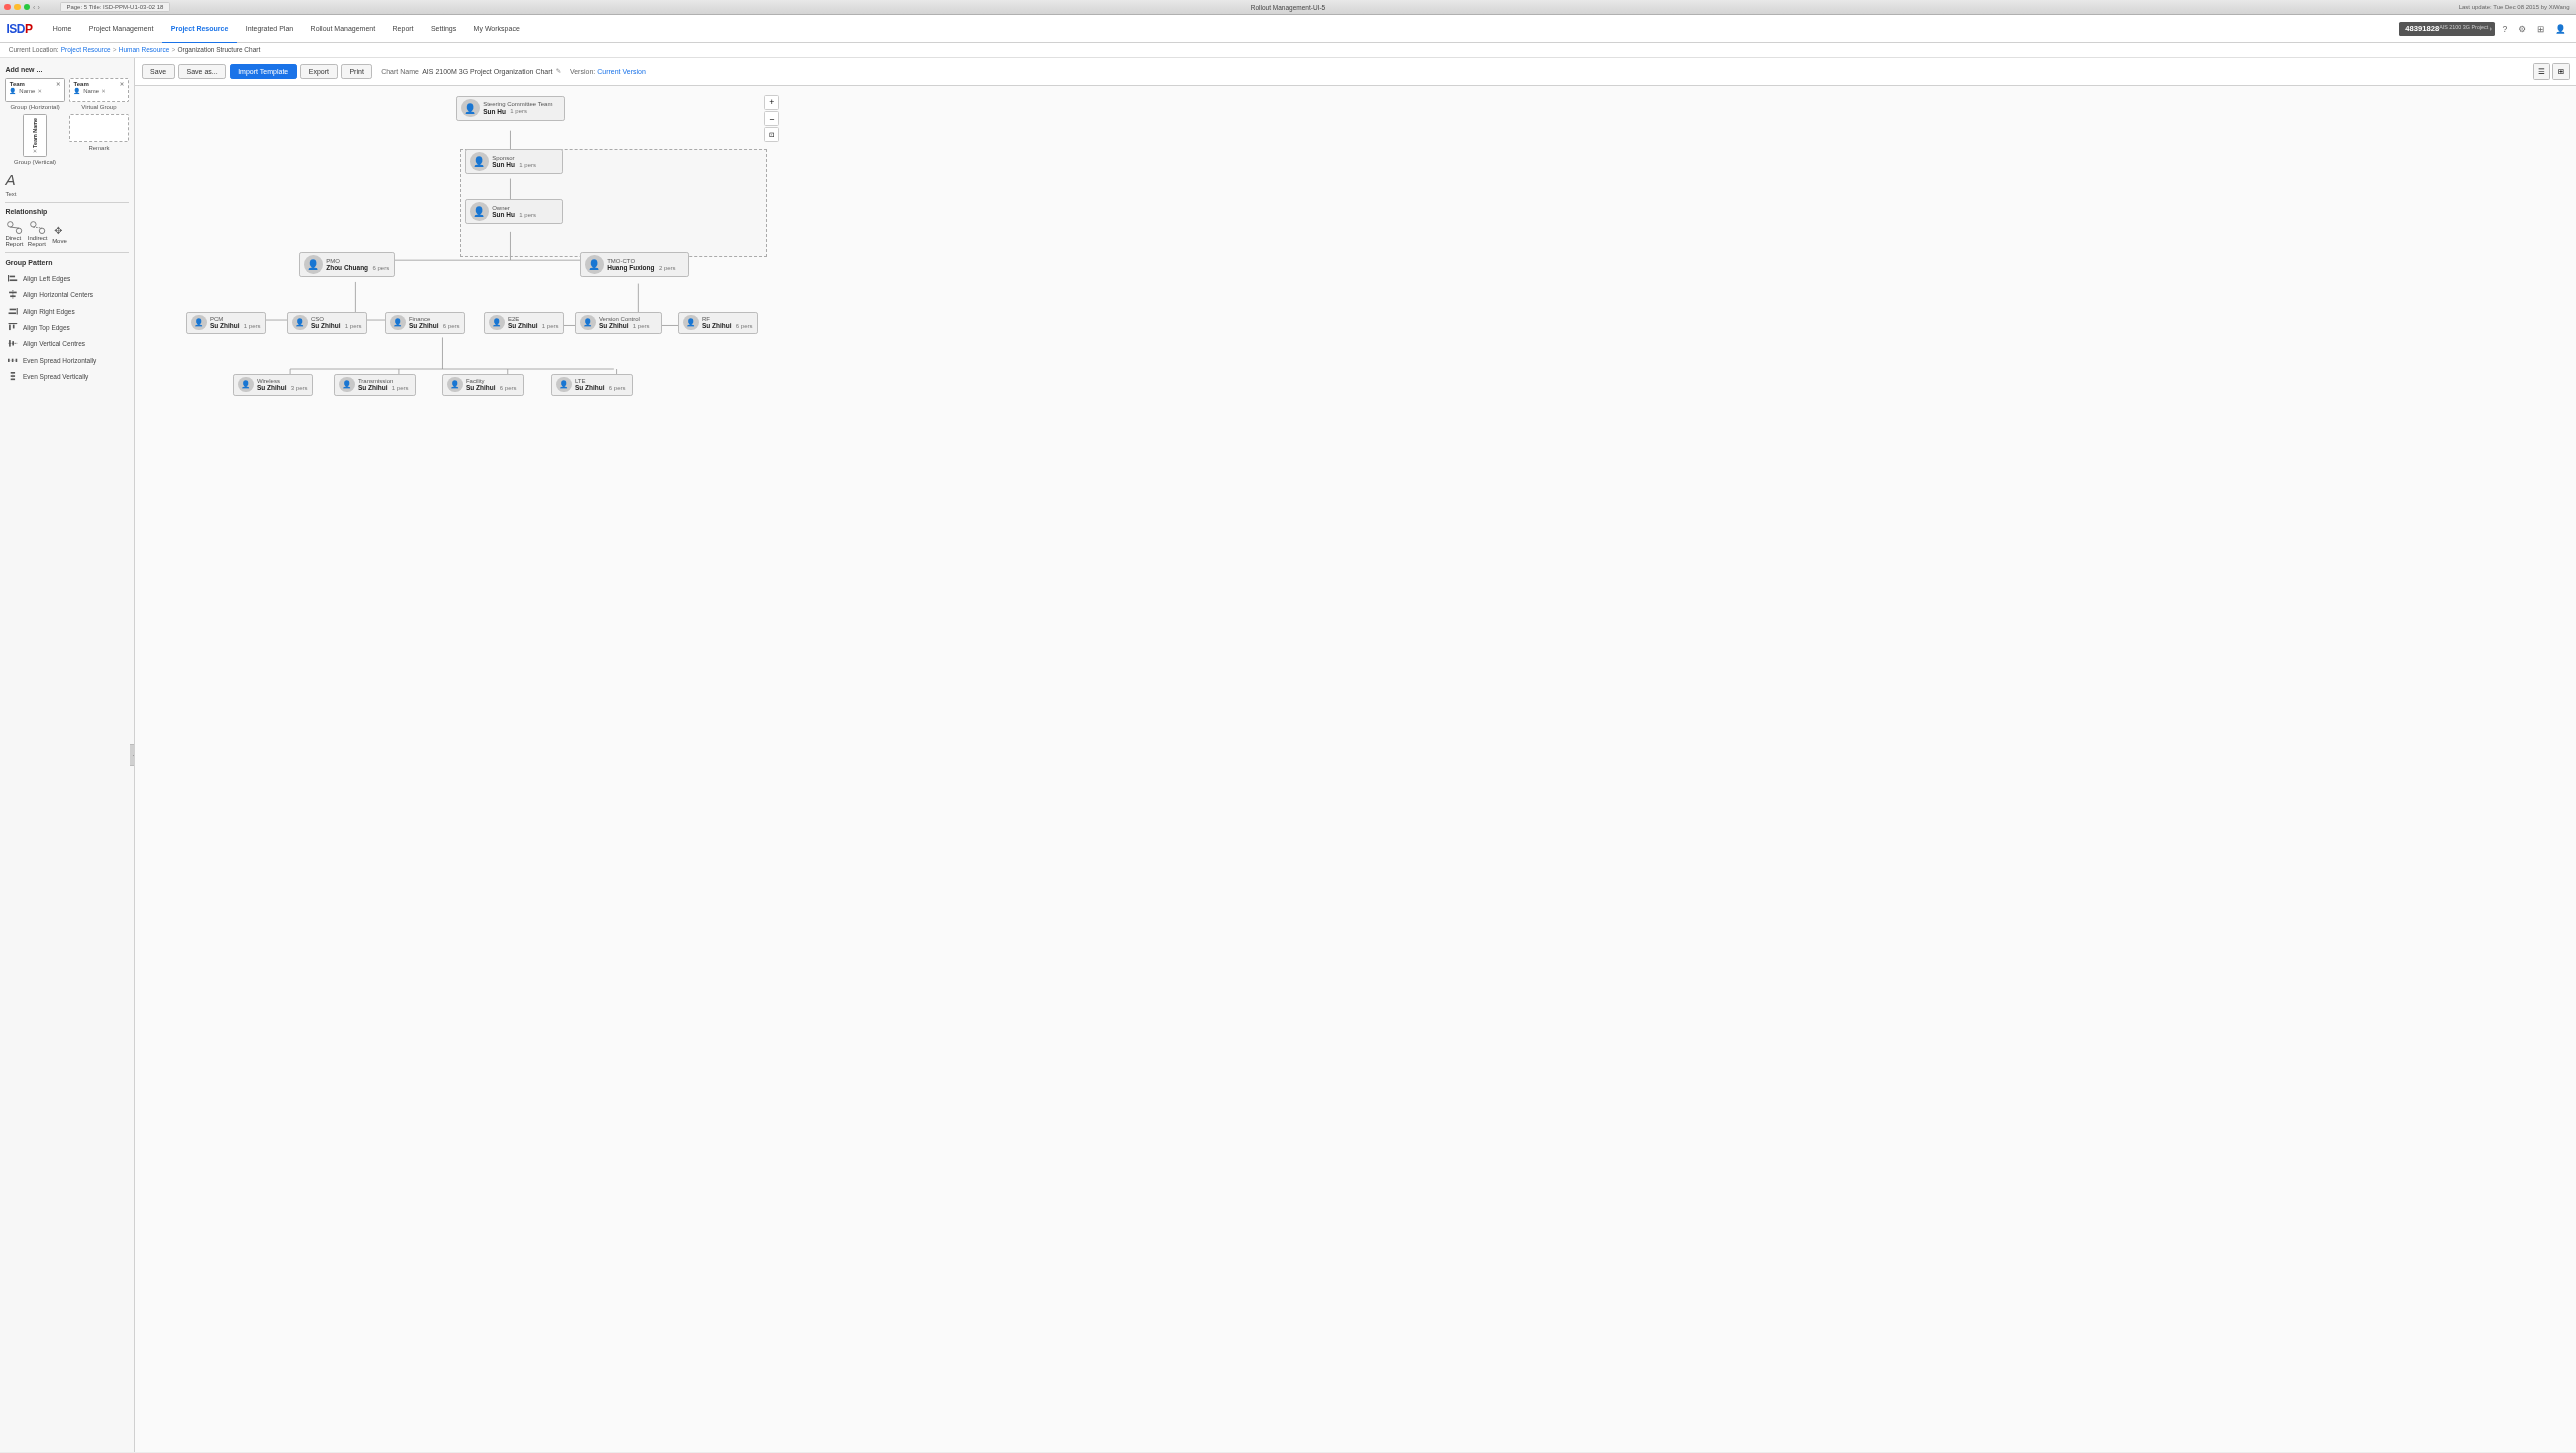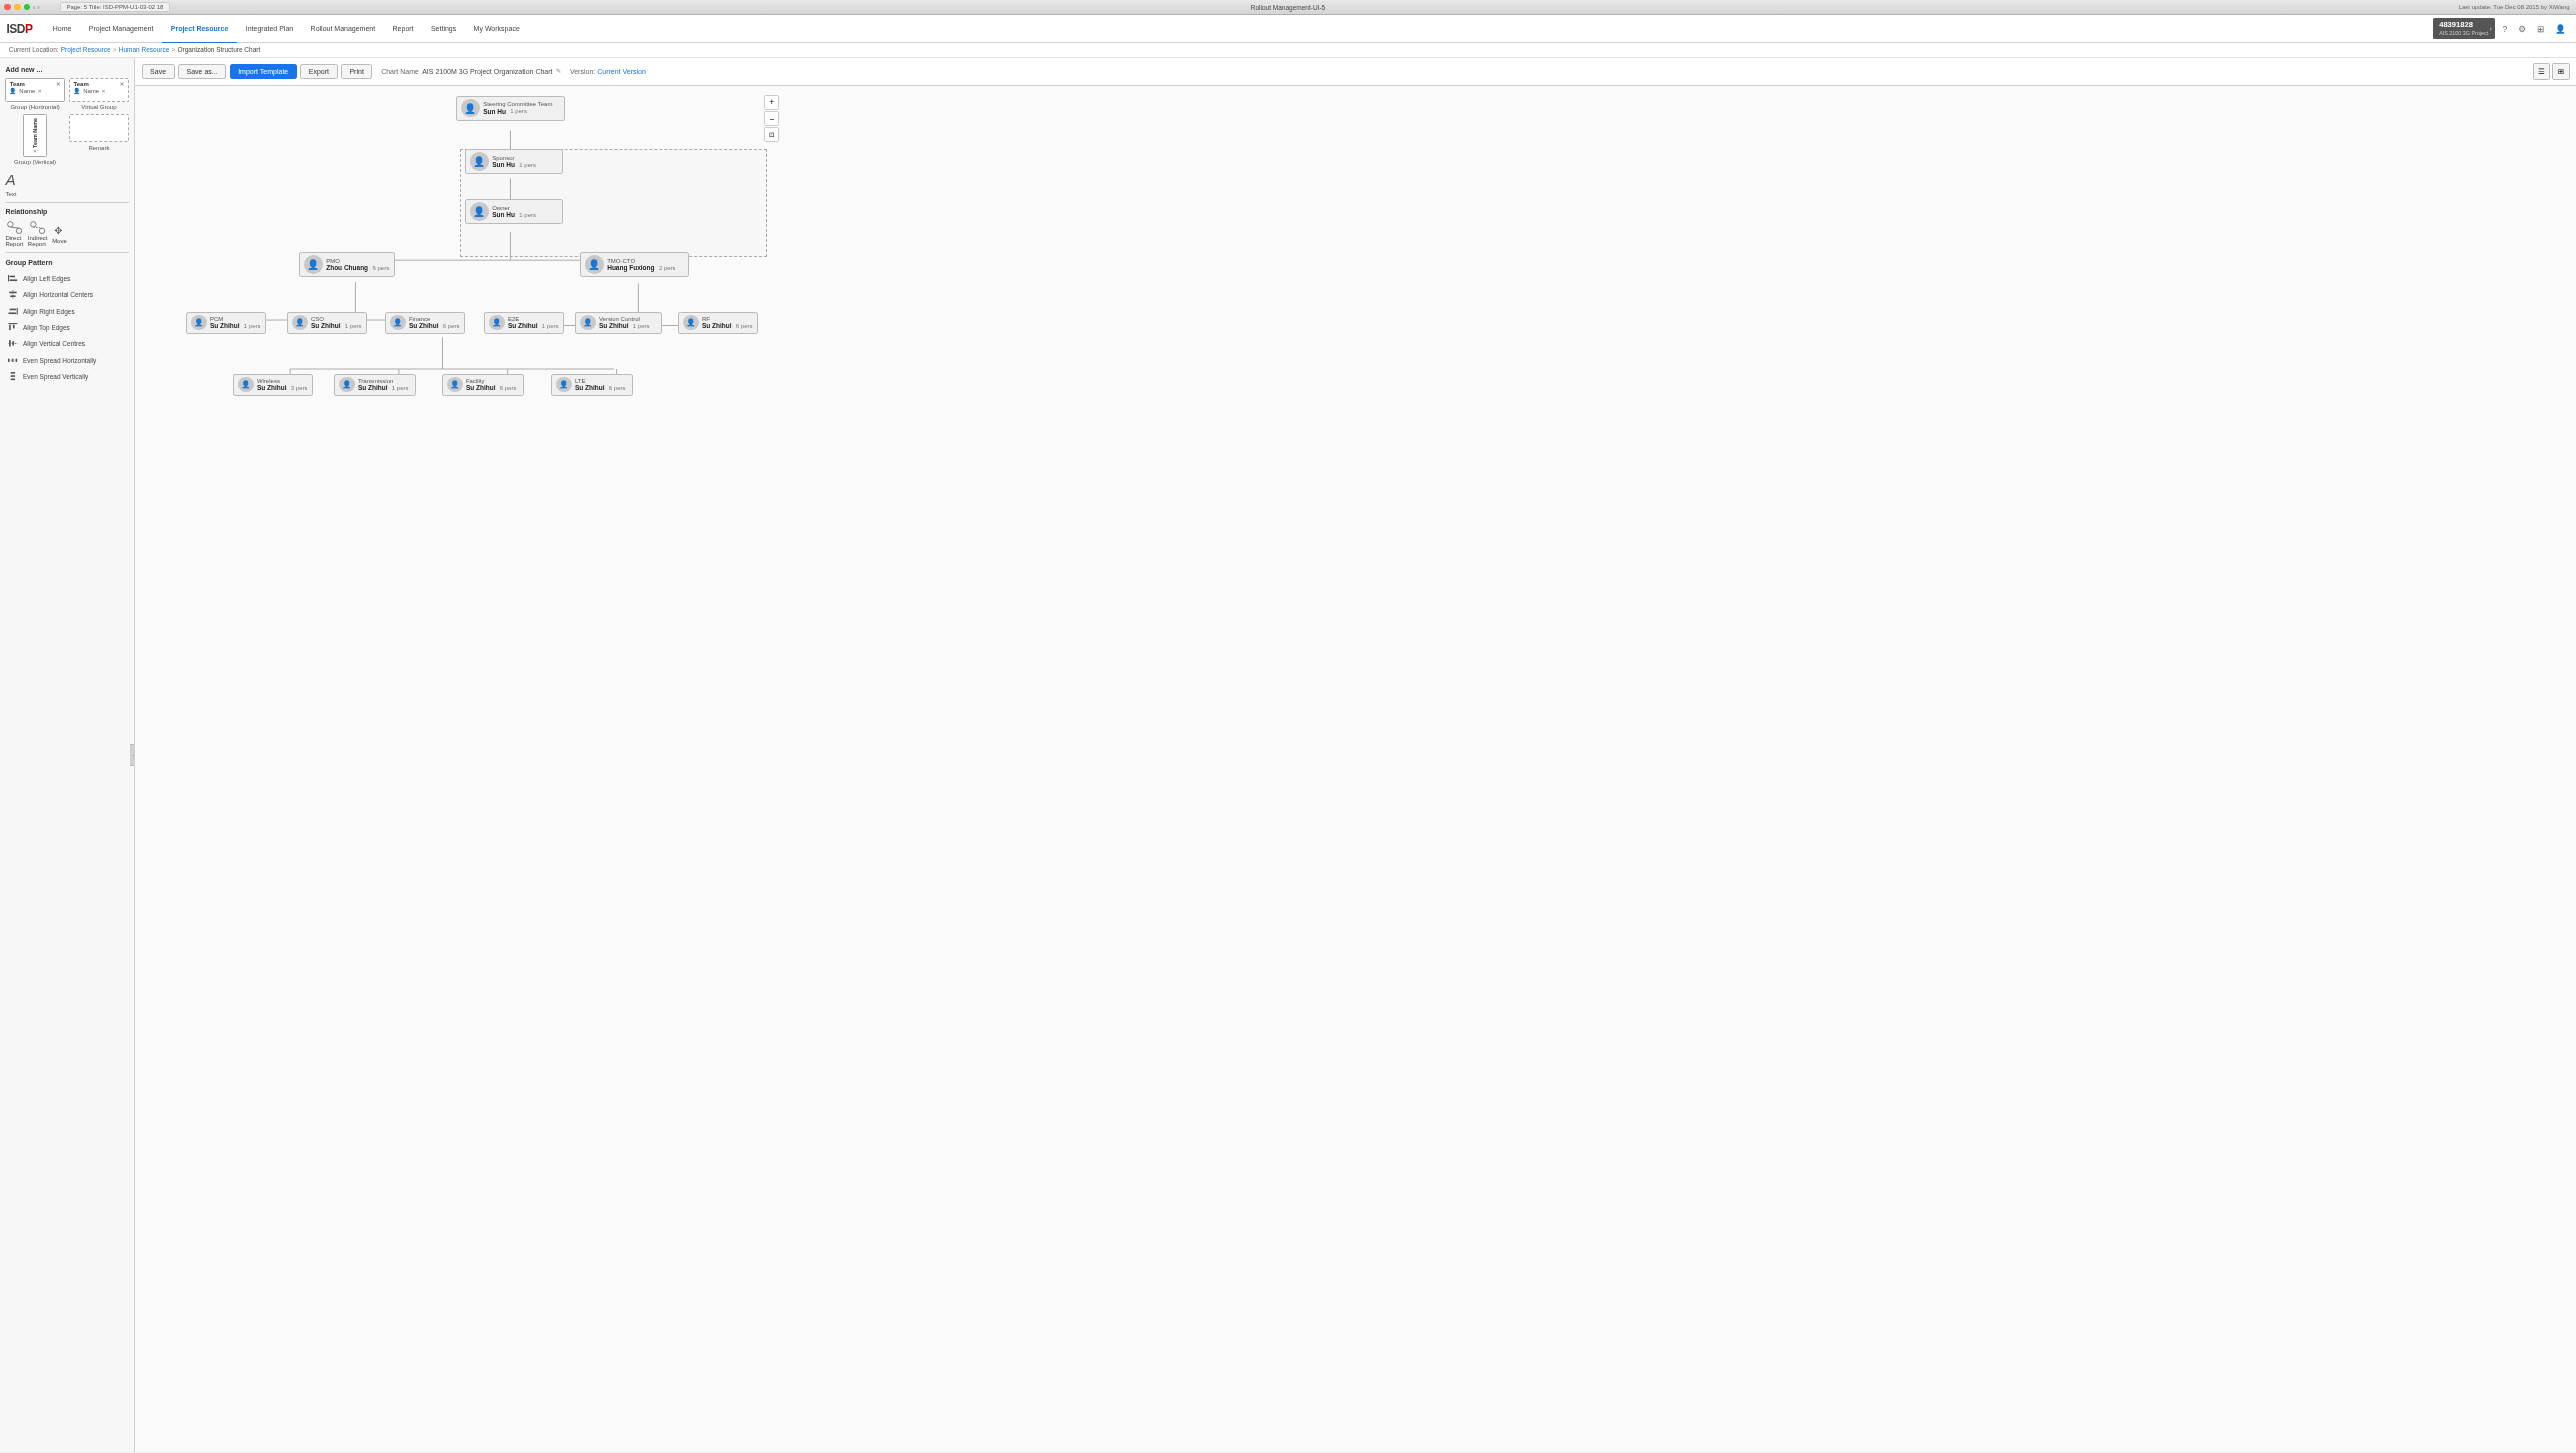--- a/index.html
+++ b/index.html
@@ -26,21 +26,21 @@
     
     .menubar {
       background: #fff;
       height: 28px;
       display: flex;
       align-items: center;
       border-bottom: 0.5px solid #d0d0d0;
       padding: 0 6.5px;
     }
     .logo { display: flex; align-items: center; margin-right: 11px; }
-    .logo-isd { font-size: 12px; font-weight: bold; color: #404040; letter-spacing: -0.5px; }
+    .logo-isd { font-size: 12px; font-weight: bold; color: #1d4ed8; letter-spacing: -0.5px; }
     .logo-p { font-size: 12px; font-weight: bold; color: #cc0000; }
     .nav-items { display: flex; align-items: center; flex: 1; gap: 0; }
     .nav-item {
       padding: 0 8.7px;
       height: 28px;
       display: flex;
       align-items: center;
       font-size: 7px;
       color: #444;
       cursor: pointer;
@@ -49,21 +49,21 @@
     }
     .nav-item.active { color: #1a73e8; border-bottom: 1.6px solid #1a73e8; font-weight: 600; }
     .nav-right { display: flex; align-items: center; gap: 4.4px; margin-left: auto; }
     .project-badge {
       background: #555;
       color: #fff;
       padding: 2.2px 6.5px;
       border-radius: 1.6px;
       font-size: 6.5px;
       display: flex;
-      flex-direction: column;
+      flex-direction: row;
       align-items: flex-start;
       line-height: 1.3;
       cursor: pointer;
       position: relative;
     }
     .project-badge-arrow {
       position: absolute; right: 3.3px; top: 50%; transform: translateY(-50%);
       border-left: 2.7px solid #999; border-top: 2.2px solid transparent; border-bottom: 2.2px solid transparent;
     }
     .project-badge-id { font-size: 7.6px; font-weight: bold; }

